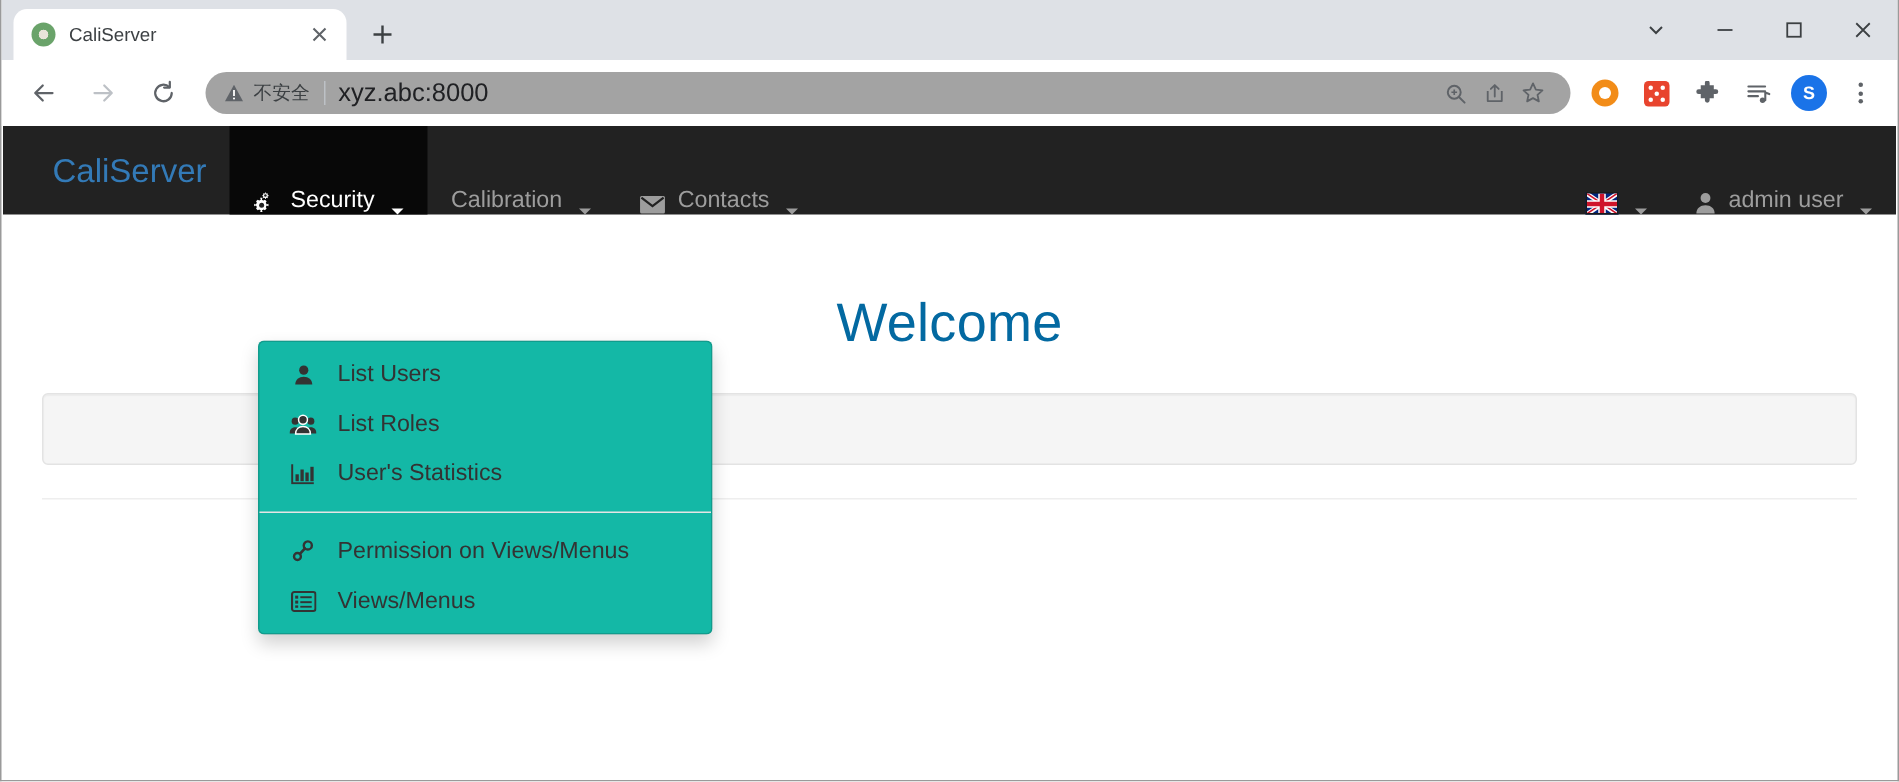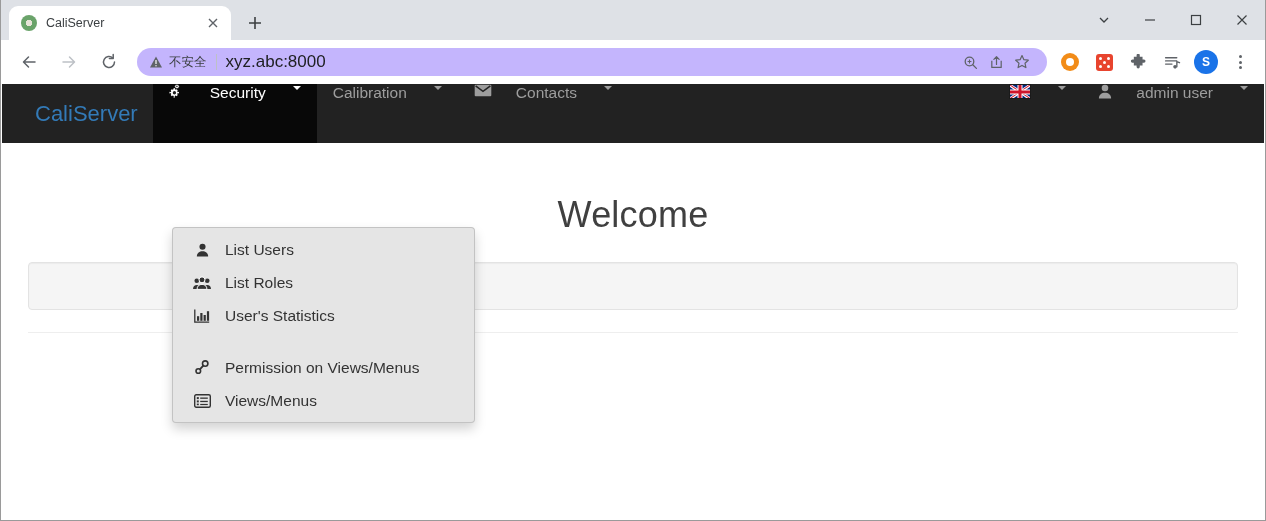--- a/index.html
+++ b/index.html
@@ -105,21 +105,21 @@
     display: flex; align-items: center; justify-content: center;
     border-radius: 50%;
     color: #5f6368;
     flex: 0 0 auto;
   }
   .nav-btn.disabled { color: #bdc1c6; }
 
   .omnibox {
     flex: 1 1 auto;
     height: 28px;
-    background: #c4b5fd;
+    background: #a3a3a3;
     border-radius: 14px;
     display: flex;
     align-items: center;
     padding: 0 12px;
     margin: 0 6px 0 8px;
     min-width: 0;
   }
   .omni-warn-icon { color: #5f6368; display:flex; align-items:center; margin-right: 6px; }
   .omni-warn-text { font-size: 12.5px; color: #3c4043; white-space: nowrap; }
   .omni-sep {
@@ -189,26 +189,26 @@
   .navbar-brand {
     display: flex; align-items: center;
     padding: 0 15px 0 33px;
     font-size: 22px;
     color: #337ab7;
     white-space: nowrap;
   }
 
   .nav-item {
     display: flex;
-    align-items: flex-start;
+    align-items: flex-end;
     padding: 0 16px;
     font-size: 15.5px;
     color: #9d9d9d;
     white-space: nowrap;
-    gap: 24px;
+    gap: 8px;
   }
   .nav-item.active {
     background: #080808;
     color: #ffffff;
   }
   .nav-item .ico { display:flex; align-items:center; }
   .caret {
     width: 0; height: 0;
     border-left: 4px solid transparent;
     border-right: 4px solid transparent;
@@ -249,21 +249,21 @@
   .flag .vw { position:absolute; top:0; left:50%; transform:translateX(-50%); width:5px; height:100%; background:#fff; }
   .flag .hr { position:absolute; left:0; top:50%; transform:translateY(-50%); width:100%; height:3px; background:#cf142b; }
   .flag .vr { position:absolute; top:0; left:50%; transform:translateX(-50%); width:3px; height:100%; background:#cf142b; }
 
   
   .dropdown-menu {
     position: absolute;
     left: 170px;
     top: 143px;
     width: 303px;
-    background: #e5e5e5;
+    background: #14b8a6;
     border: 1px solid rgba(0,0,0,0.15);
     border-radius: 4px;
     box-shadow: 0 6px 12px rgba(0,0,0,0.175);
     padding: 5px 0;
     z-index: 50;
   }
   .dd-item {
     display: flex;
     align-items: center;
     height: 33px;
@@ -287,21 +287,21 @@
 
   .content {
     position: relative;
     padding: 0;
   }
 
   .welcome {
     text-align: center;
     font-size: 36px;
     font-weight: normal;
-    color: #404040;
+    color: #0369a1;
     line-height: 1.1;
     margin-top: 52px;
     letter-spacing: 0.2px;
   }
 
   .well {
     margin: 27px 26px 0 26px;
     height: 48px;
     background: #f5f5f5;
     border: 1px solid #e3e3e3;

